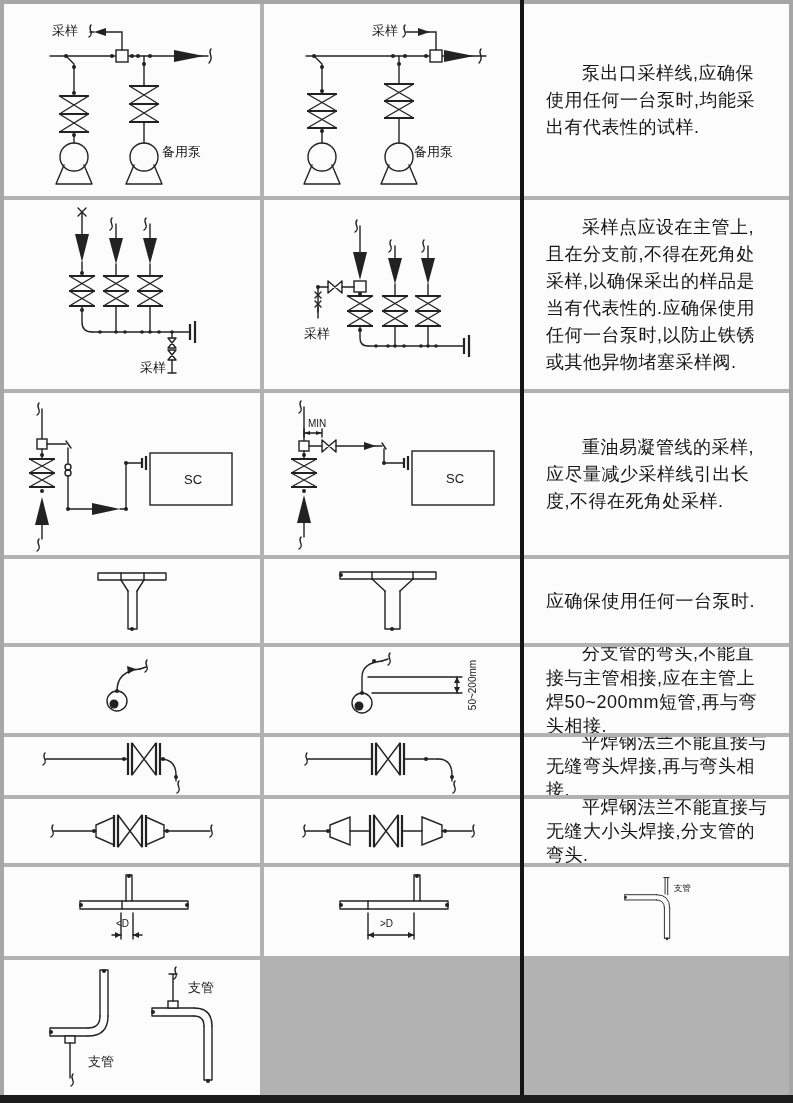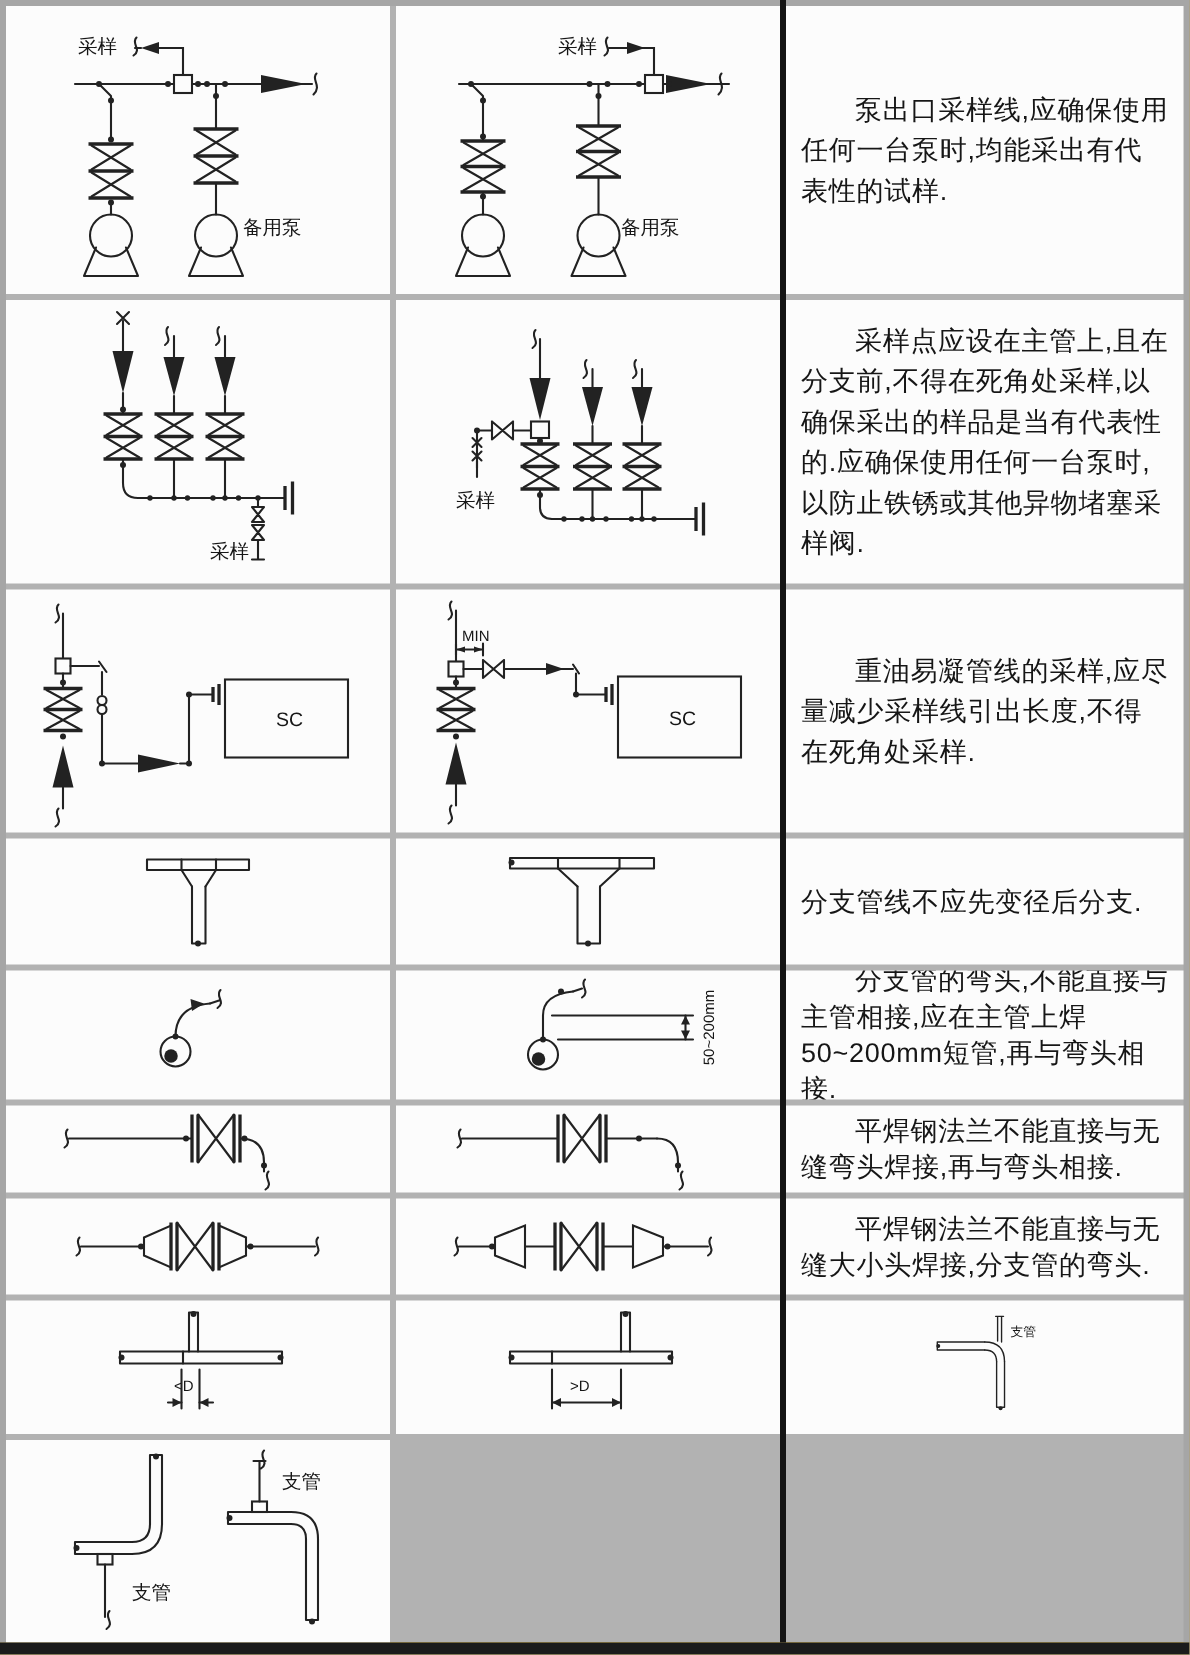--- a/index.html
+++ b/index.html
@@ -1,27 +1,27 @@
 <!DOCTYPE html>
 <html><head>
 <meta charset="utf-8">
 <style>
   html,body{margin:0;padding:0;background:#888;}
-  .page{position:relative;width:793px;height:1103px;background:#eab308;font-family:"Liberation Sans","DejaVu Sans",sans-serif;}
+  .page{position:relative;width:793px;height:1103px;background:#a3a3a3;font-family:"Liberation Sans","DejaVu Sans",sans-serif;}
   .grid{
     position:absolute;left:0;top:0;width:793px;height:1095px;box-sizing:border-box;
     display:grid;grid-template-columns:256px 256px 265px;
     grid-template-rows:192px 189px 162px 84px 86px 58px 64px 89px 135px;
     gap:4px;border:4px solid #a6a6a6;border-bottom:none;background:#b2b2b2;
   }
   .cell{background:#fcfcfc;overflow:hidden;}
   .diagram{display:flex;align-items:stretch;justify-content:center;}
   .diagram svg{width:100%;height:100%;display:block;}
   .note{display:flex;align-items:center;}
-  .note p{margin:0;padding:4px 10px;color:#161616;font-size:18px;line-height:1.5;text-indent:2em;letter-spacing:0.5px;}
+  .note p{margin:12px;padding:4px 10px;color:#161616;font-size:18px;line-height:1.5;text-indent:2em;letter-spacing:0.5px;}
   .note.dense p{font-size:18px;line-height:1.35;}
   .note.center p{text-indent:0;}
   .ln{stroke:#222;stroke-width:1.4;fill:none;stroke-linecap:round;}
   .ln2{stroke:#222;stroke-width:2.2;fill:none;stroke-linecap:butt;}
   .fl{fill:#222;stroke:none;}
   .box{fill:#fcfcfc;stroke:#222;stroke-width:1.4;}
   .lbl{fill:#161616;font-family:"Liberation Sans","DejaVu Sans",sans-serif;font-size:13px;}
   .lbl-s{fill:#161616;font-family:"Liberation Sans","DejaVu Sans",sans-serif;font-size:10px;}
   .vdivider{position:absolute;left:520px;top:0;width:4px;height:1095px;background:#141414;}
   .bottomstrip{position:absolute;left:0;bottom:0;width:793px;height:8px;background:#1b1b1b;}
@@ -269,21 +269,21 @@
       <svg viewBox="0 0 256 84">
         <path class="ln" d="M76,13 L172,13 M76,20 L172,20 M76,13 L76,20 M172,13 L172,20"></path>
         <circle class="fl" cx="77" cy="16" r="2"></circle>
         <path class="ln" d="M108,13 L108,20 M149,13 L149,20"></path>
         <path class="ln" d="M108,20 L121,32 M149,20 L136,32"></path>
         <path class="ln" d="M121,32 L121,70 M136,32 L136,70 M121,70 L136,70"></path>
         <circle class="fl" cx="128" cy="70" r="2"></circle>
       </svg>
     </div>
     <div class="cell note center">
-      <p>分支管线不应先变径后分支.</p>
+      <p>应确保使用任何一台泵时.</p>
     </div>
 
     <div class="cell diagram">
       <svg viewBox="0 0 256 86">
         <circle class="ln" cx="113" cy="54" r="10"></circle>
         <circle class="fl" cx="110" cy="57" r="4.5"></circle>
         <circle class="fl" cx="113" cy="44" r="2"></circle>
         <path class="ln" d="M113,44 Q113,24 136,22"></path>
         <polygon class="fl" points="123,19 132,22 124,27"></polygon>
         <path class="ln" d="M136,22 L142,20 M143,13 C139,17 147,21 141,25"></path>

